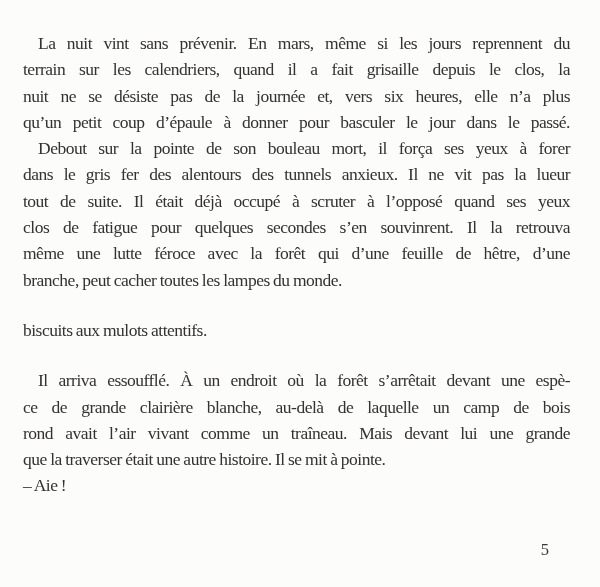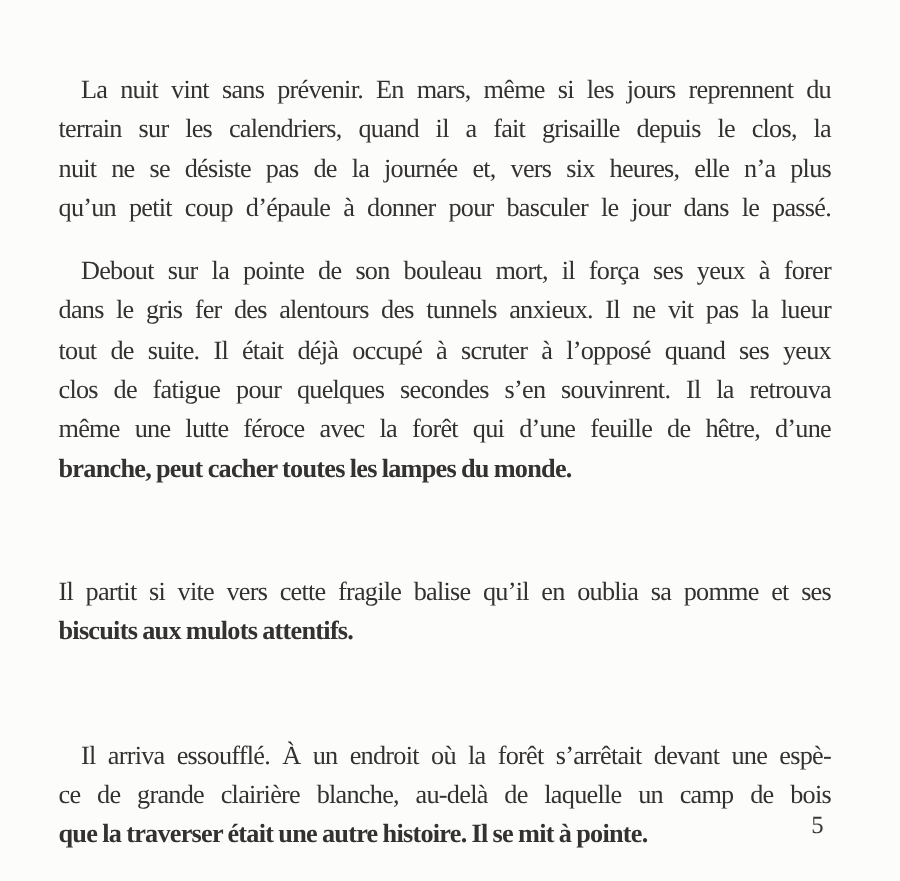--- a/index.html
+++ b/index.html
@@ -19,34 +19,33 @@
     left: 23px;
     top: 30px;
     width: 547px;
     color: #343230;
     font-size: 17.5px;
     line-height: 26.3px;
     letter-spacing: -0.5px;
     word-spacing: -2px;
   }
   .para {
-    margin: 16px;
+    margin: 0;
     padding: 0;
   }
   .line {
     text-align: justify;
     text-align-last: justify;
   }
   .line.ind {
     text-indent: 15px;
   }
   .line.end {
     text-align-last: left;
     word-spacing: -0.5px;
-    font-weight: bold;
   }
   .gap {
     height: 24px;
   }
   .folio {
     position: absolute;
     top: 540px;
     right: 51px;
     color: #3a3836;
     font-size: 16.5px;
@@ -71,29 +70,29 @@
       <div class="line">dans le gris fer des alentours des tunnels anxieux. Il ne vit pas la lueur</div>
       <div class="line">tout de suite. Il était déjà occupé à scruter à l’opposé quand ses yeux</div>
       <div class="line">clos de fatigue pour quelques secondes s’en souvinrent. Il la retrouva</div>
       <div class="line">même une lutte féroce avec la forêt qui d’une feuille de hêtre, d’une</div>
       <div class="line end">branche, peut cacher toutes les lampes du monde.</div>
     </div>
 
     <div class="gap"></div>
 
     <div class="para">
-      <div class="line">Il partit si vite vers cette fragile balise qu’il en oublia sa pomme et ses</div>
       <div class="line end">biscuits aux mulots attentifs.</div>
     </div>
 
     <div class="gap"></div>
 
     <div class="para">
       <div class="line ind">Il arriva essoufflé. À un endroit où la forêt s’arrêtait devant une espè-</div>
       <div class="line">ce de grande clairière blanche, au-delà de laquelle un camp de bois</div>
+      <div class="line">rond avait l’air vivant comme un traîneau. Mais devant lui une grande</div>
       <div class="line end">que la traverser était une autre histoire. Il se mit à pointe.</div>
     </div>
 
     <div class="para">
       <div class="line end">– Aie !</div>
     </div>
 
   </div>
 
   <div class="folio">5</div>

